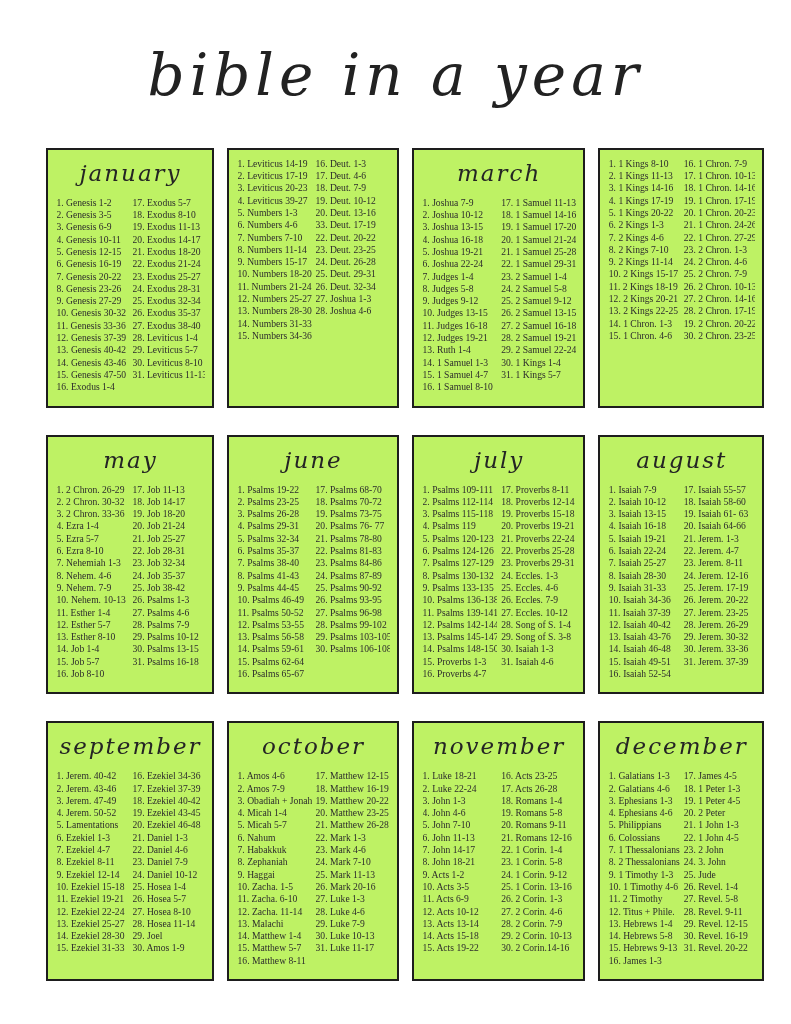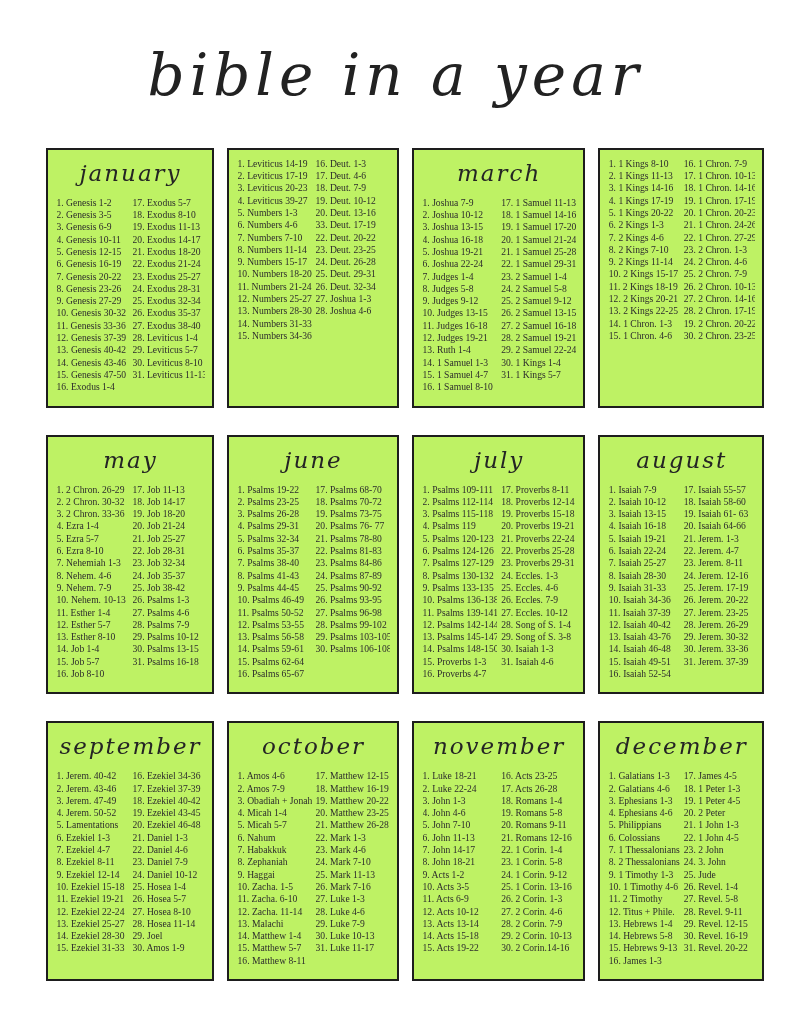--- a/index.html
+++ b/index.html
@@ -454,21 +454,21 @@
       <ul class="col">
             <li>17. Matthew 12-15</li>
             <li>18. Matthew 16-19</li>
             <li>19. Matthew 20-22</li>
             <li>20. Matthew 23-25</li>
             <li>21. Matthew 26-28</li>
             <li>22. Mark 1-3</li>
             <li>23. Mark 4-6</li>
             <li>24. Mark 7-10</li>
             <li>25. Mark 11-13</li>
-            <li>26. Mark 7-16</li>
+            <li>26. Mark 20-16</li>
             <li>27. Luke 1-3</li>
             <li>28. Luke 4-6</li>
             <li>29. Luke 7-9</li>
             <li>30. Luke 10-13</li>
             <li>31. Luke 11-17</li>
           </ul>
     </div>
   </div>
 
   <div class="card">

